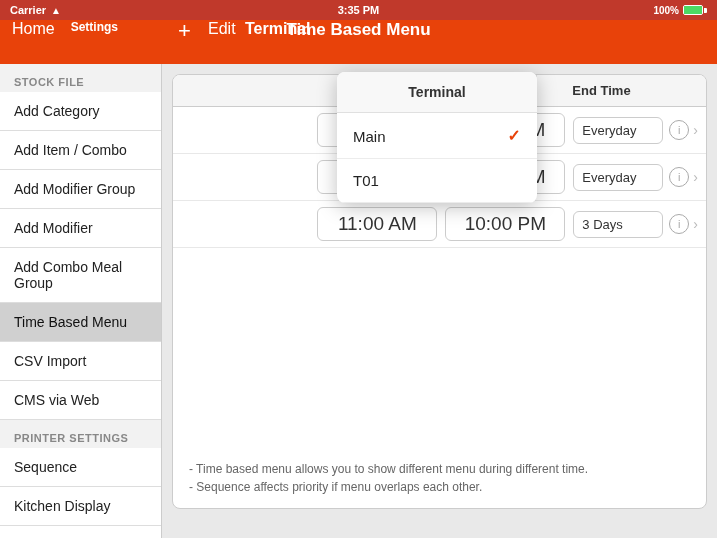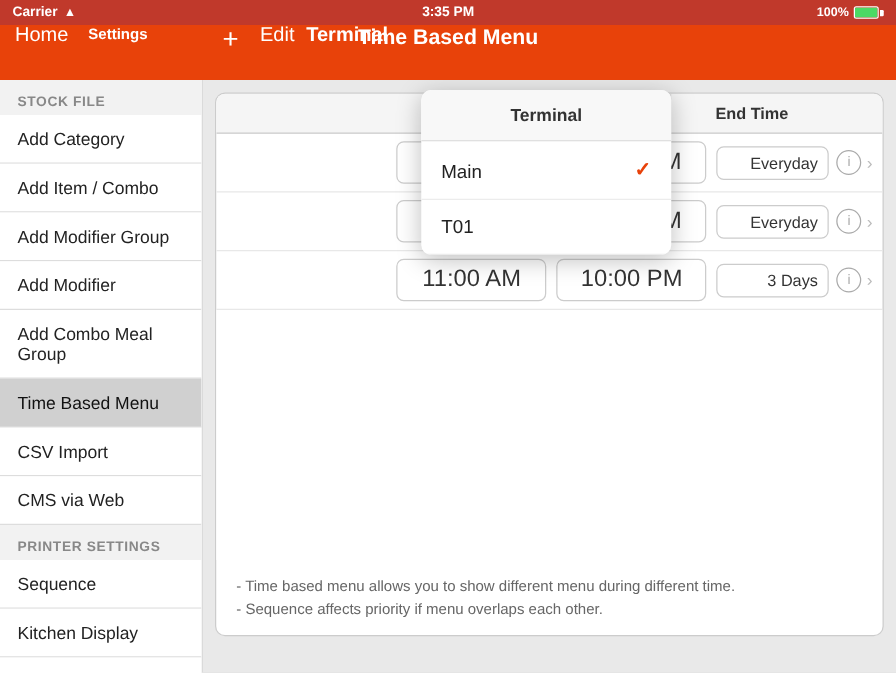--- a/index.html
+++ b/index.html
@@ -185,21 +185,21 @@
       color: #333;
       margin: 0 4px;
       cursor: pointer;
     }
     .table-days-btn {
       width: 90px;
       border: 1px solid #ccc;
       border-radius: 6px;
       padding: 5px 8px;
       font-size: 13px;
-      text-align: right;
+      text-align: left;
       background: white;
       color: #333;
       margin: 0 4px;
       cursor: pointer;
     }
     .info-icon {
       width: 20px;
       height: 20px;
       border: 1.5px solid #aaa;
       border-radius: 50%;

